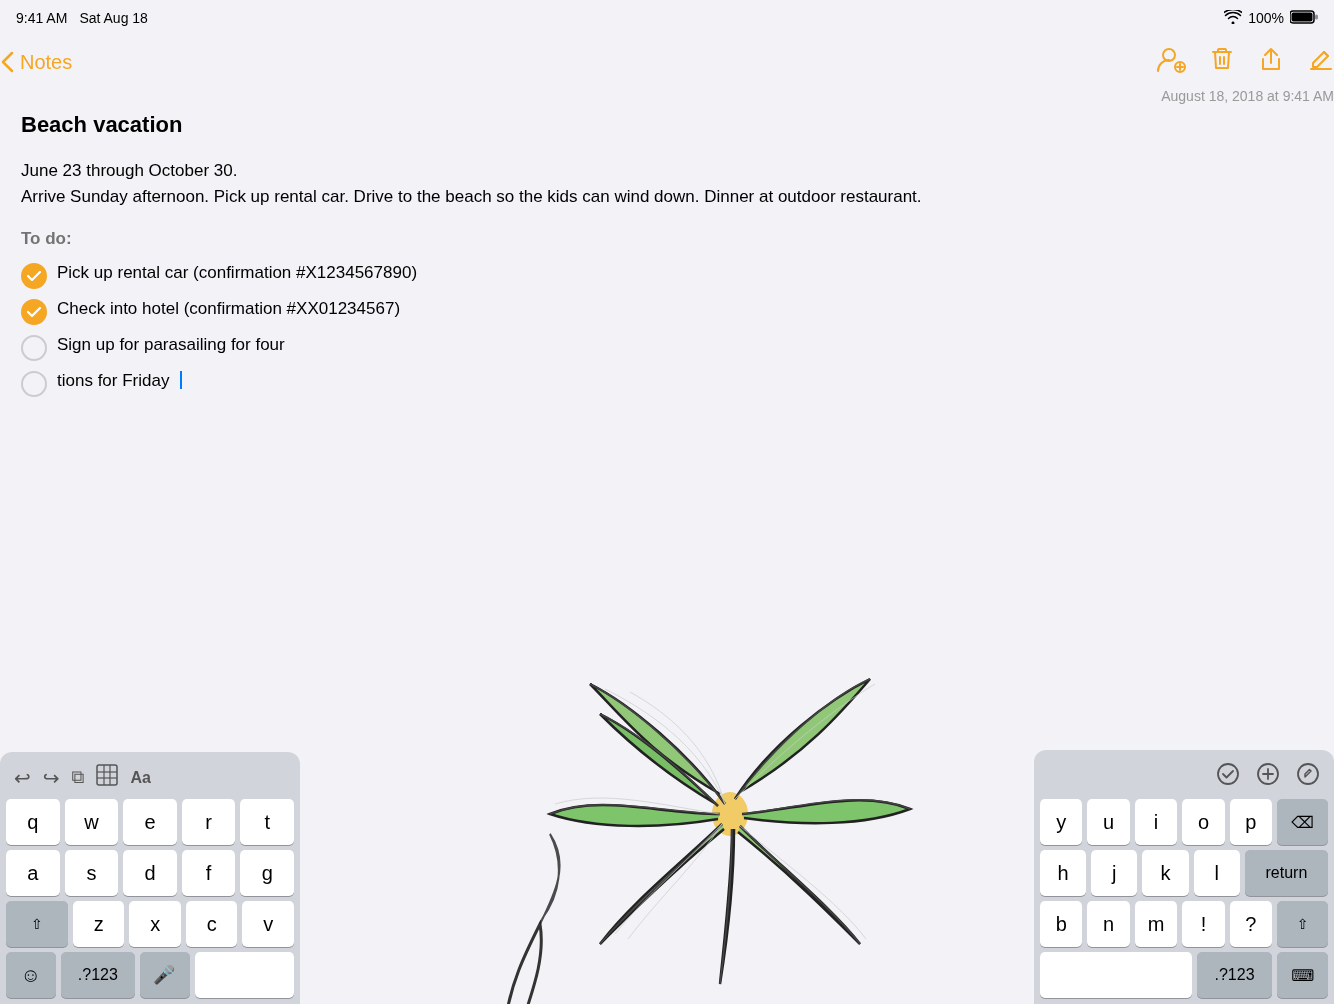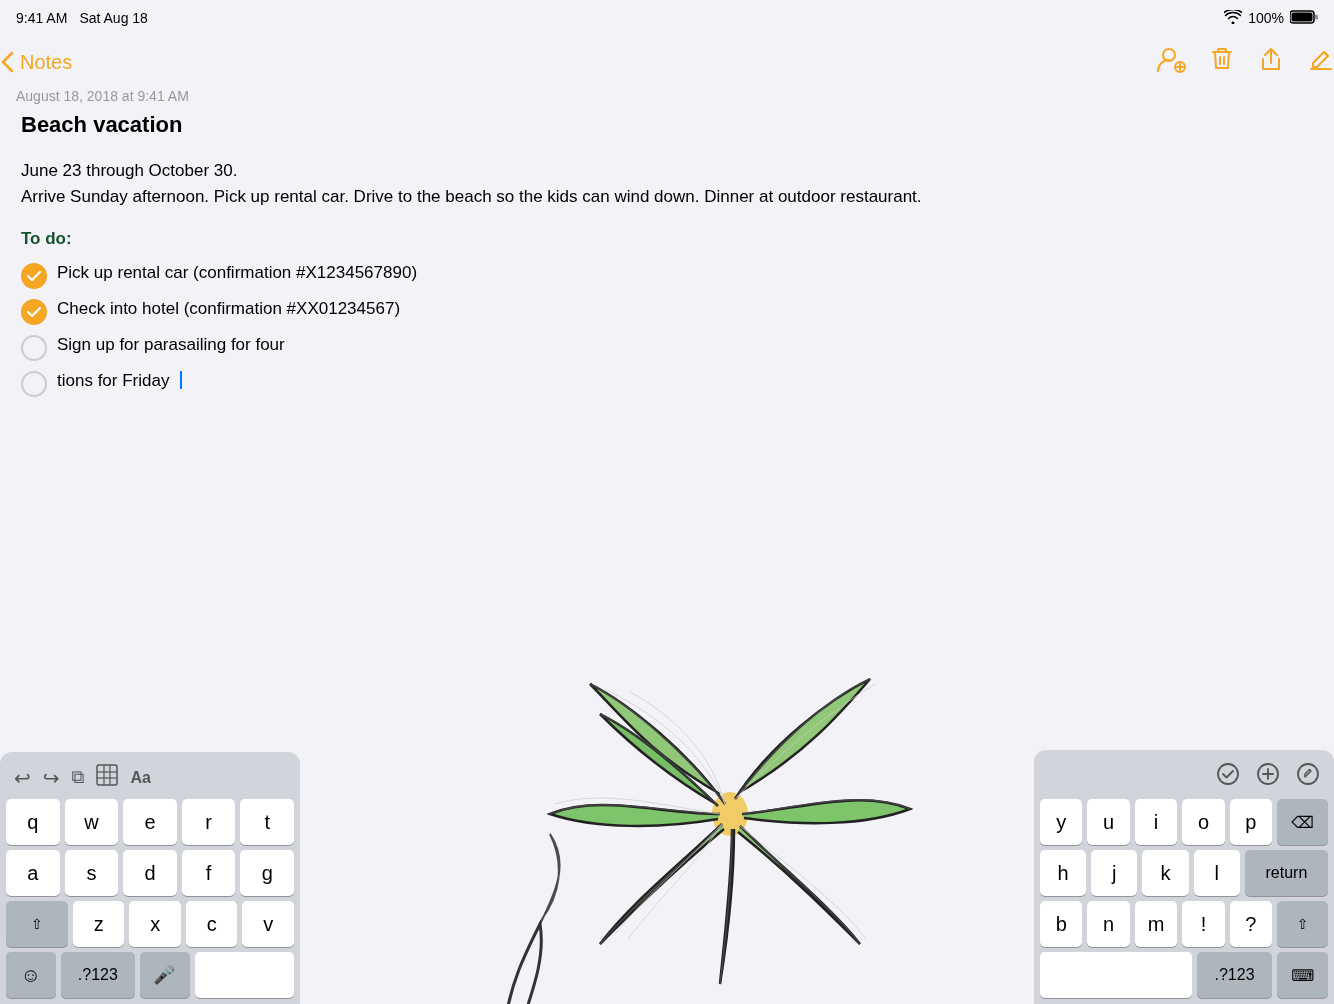--- a/index.html
+++ b/index.html
@@ -63,21 +63,21 @@
       color: #f5a623;
       font-size: 24px;
       cursor: pointer;
     }
 
     
     .timestamp {
       position: absolute;
       top: 88px;
       left: 16px; right: 0;
-      text-align: left;
+      text-align: right;
       font-size: 14px;
       color: #999;
     }
 
     
     .note-content {
       position: absolute;
       top: 112px;
       left: 12px; right: 0;
       padding: 0 9px;
@@ -90,21 +90,21 @@
     }
     .note-body {
       font-size: 17px;
       color: #000;
       line-height: 1.5;
       margin-bottom: 20px;
     }
     .todo-header {
       font-size: 17px;
       font-weight: 700;
-      color: #14532d;
+      color: #737373;
       margin-bottom: 14px;
     }
     .todo-list {
       list-style: none;
       display: flex;
       flex-direction: column;
       gap: 10px;
     }
     .todo-item {
       display: flex;

